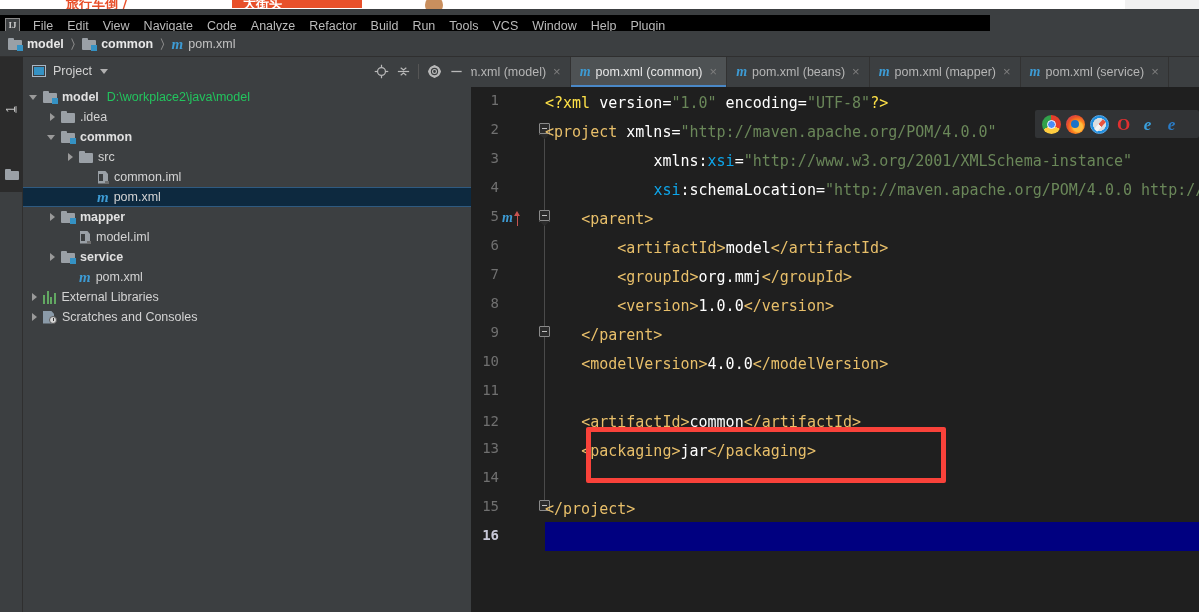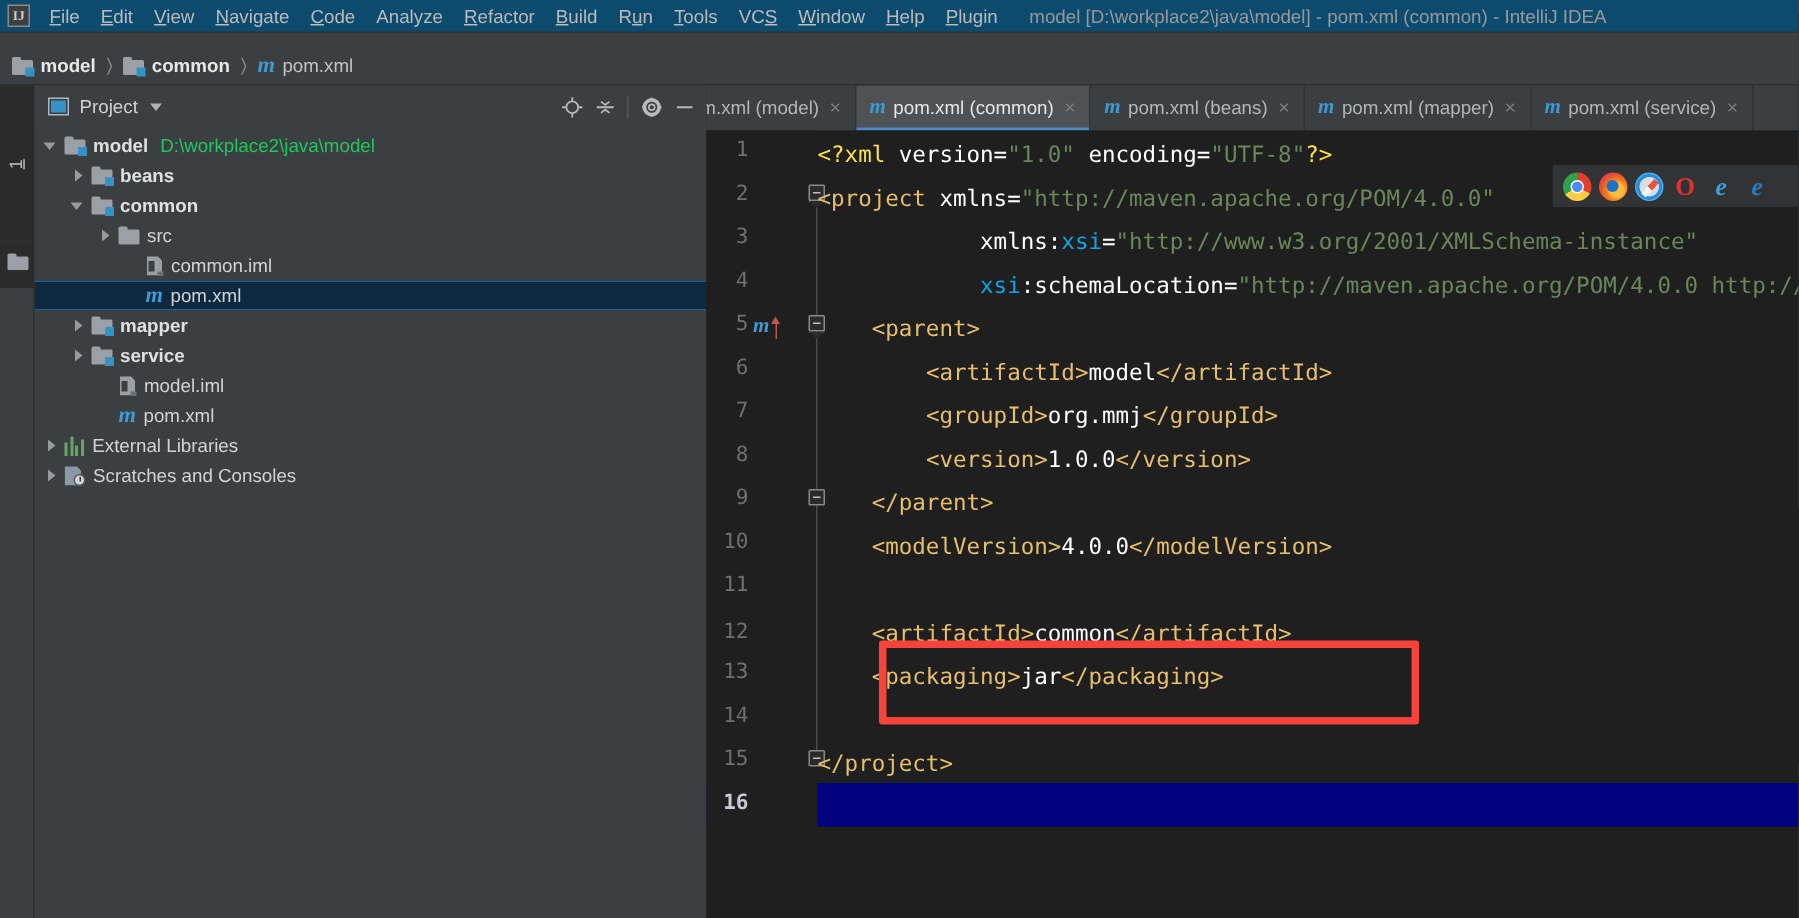--- a/index.html
+++ b/index.html
@@ -21,22 +21,22 @@
   .sliver-page { position:absolute; left:0; top:0; width:1125px; height:9px; background:#ffffff; }
   .sliver-txt { position:absolute; top:-5px; font-size:13px; color:#e8502a; font-weight:bold; white-space:nowrap;
                 font-family:"DejaVu Sans", sans-serif; }
   .sliver-badge { position:absolute; top:-6px; height:14px; background:#e8502a; }
   .sliver-circ { position:absolute; top:-4px; width:18px; height:18px; border-radius:50%;
                  background:#c98f5e; }
   .sliver-right { position:absolute; left:1125px; top:0; width:74px; height:9px; background:#f1f1f1; }
 
   
   .menubar {
-    position:absolute; left:0; top:0; width:1199px; height:22px;
-    background:#0c4a6e; display:flex; align-items:center;
+    position:absolute; left:0; top:15px; width:990px; height:22px;
+    background:#000000; display:flex; align-items:center;
     border-bottom:1px solid #323232;
   }
   .ij-logo {
     width:15px; height:15px; margin-left:5px; margin-right:6px;
     background:#3c3f41; border:1px solid #8a8a8a; color:#cfcfcf;
     font-size:9px; font-weight:bold; line-height:13px; text-align:center;
     font-family:"Liberation Serif", serif; flex:0 0 auto;
   }
   .menu-item {
     font-size:12.5px; color:#bbbbbb; padding:2px 7px; cursor:default; white-space:nowrap;
@@ -272,21 +272,20 @@
     <div class="menu-item"><span class="mn">C</span>ode</div>
     <div class="menu-item">Analyze</div>
     <div class="menu-item"><span class="mn">R</span>efactor</div>
     <div class="menu-item"><span class="mn">B</span>uild</div>
     <div class="menu-item">R<span class="mn">u</span>n</div>
     <div class="menu-item"><span class="mn">T</span>ools</div>
     <div class="menu-item">VC<span class="mn">S</span></div>
     <div class="menu-item"><span class="mn">W</span>indow</div>
     <div class="menu-item"><span class="mn">H</span>elp</div>
     <div class="menu-item"><span class="mn">P</span>lugin</div>
-    <div class="win-title">model [D:\workplace2\java\model] - pom.xml (common) - IntelliJ IDEA</div>
   </div>
 
   <div class="crumbbar">
     <div class="crumb bold">
       <span class="ico-modfolder">
         <span class="ftab"></span>
           <span class="fbody"></span>
           <span class="badge"></span>
       </span>
       <span>model</span>
@@ -369,26 +368,25 @@
             <span class="ftab"></span>
             <span class="fbody"></span>
             <span class="badge"></span>
           </span>
           <span class="tlabel">model</span>
           <span class="tpath">D:\workplace2\java\model</span>
         </div>
         <div class="trow">
           <span class="tw" style="display: inline-block; width: 24px;"></span>
           <span class="arrow r"></span>
-          <span class="ico-modfolder">
+          <span class="ico-modfolder ico-folder">
             <span class="ftab"></span>
             <span class="fbody"></span>
-            <span class="badge"></span>
-          </span>
-          <span class="tlabel">beans</span>
+          </span>
+          <span class="tlabel norm">.idea</span>
         </div>
         <div class="trow">
           <span class="tw" style="display: inline-block; width: 24px;"></span>
           <span class="arrow d"></span>
           <span class="ico-modfolder">
             <span class="ftab"></span>
             <span class="fbody"></span>
             <span class="badge"></span>
           </span>
           <span class="tlabel">common</span>
@@ -422,38 +420,38 @@
           <span class="tw" style="display: inline-block; width: 24px;"></span>
           <span class="arrow r"></span>
           <span class="ico-modfolder">
             <span class="ftab"></span>
             <span class="fbody"></span>
             <span class="badge"></span>
           </span>
           <span class="tlabel">mapper</span>
         </div>
         <div class="trow">
+          <span class="tw" style="display: inline-block; width: 42px;"></span>
+          <span class="arrow"></span>
+          <span class="ico-iml">
+            <span class="sheet"></span>
+            <span class="mark"></span>
+            <span class="dot"></span>
+          </span>
+          <span class="tlabel norm">model.iml</span>
+        </div>
+        <div class="trow">
           <span class="tw" style="display: inline-block; width: 24px;"></span>
           <span class="arrow r"></span>
           <span class="ico-modfolder">
             <span class="ftab"></span>
             <span class="fbody"></span>
             <span class="badge"></span>
           </span>
           <span class="tlabel">service</span>
-        </div>
-        <div class="trow">
-          <span class="tw" style="display: inline-block; width: 42px;"></span>
-          <span class="arrow"></span>
-          <span class="ico-iml">
-            <span class="sheet"></span>
-            <span class="mark"></span>
-            <span class="dot"></span>
-          </span>
-          <span class="tlabel norm">model.iml</span>
         </div>
         <div class="trow">
           <span class="tw" style="display: inline-block; width: 42px;"></span>
           <span class="arrow"></span>
           <span class="ico-m">m</span>
           <span class="tlabel norm">pom.xml</span>
         </div>
         <div class="trow">
           <span class="tw" style="display: inline-block; width: 6px;"></span>
           <span class="arrow r"></span>

